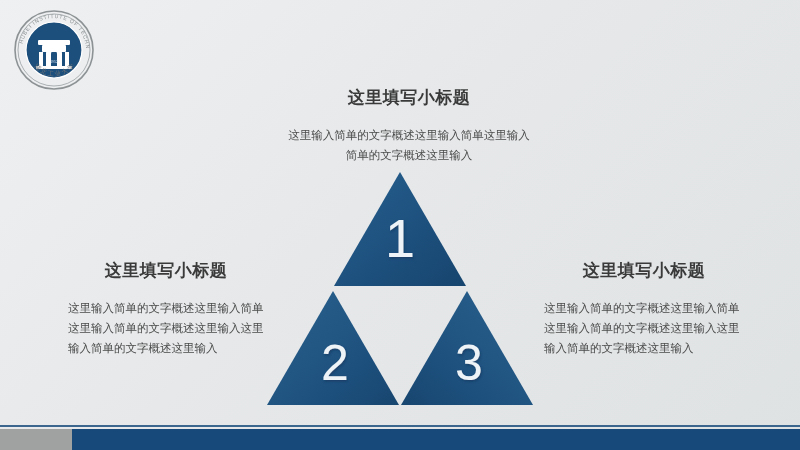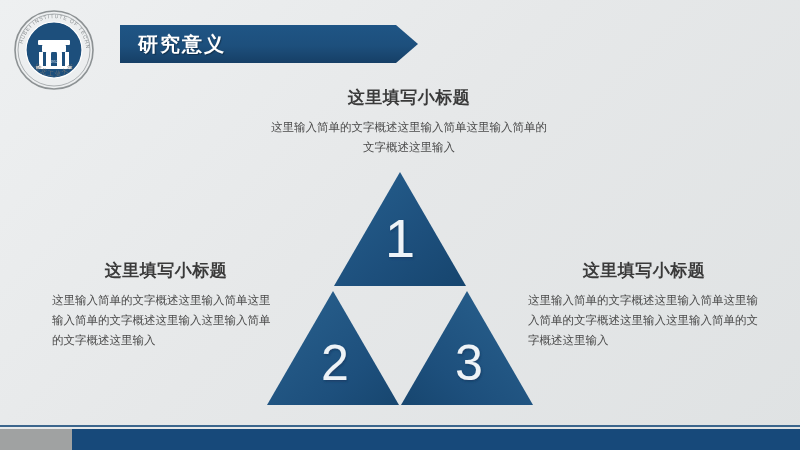--- a/index.html
+++ b/index.html
@@ -58,21 +58,21 @@
     font-weight: bold;
     color: #3a3a3a;
     text-align: center;
     margin: 0 0 8px 0;
     letter-spacing: 0.5px;
   }
   .tb-body {
     font-size: 11.5px;
     color: #4a4a4a;
     line-height: 1.75;
-    margin: 0;
+    margin: 16px;
   }
 
   .block-top {
     position: absolute;
     left: 270px;
     top: 86px;
     width: 278px;
     text-align: center;
   }
   .block-top .tb-body { text-align: center; }
@@ -165,34 +165,20 @@
       </defs>
       <text font-size="5.2" fill="#8d9294" font-family="'Liberation Sans',sans-serif" letter-spacing="0.9">
         <textPath href="#ringTop" startOffset="6%">HUBEI INSTITUTE OF TECHNOLOGY</textPath>
       </text>
       <text font-size="6.5" fill="#6d7275" font-family="'Liberation Sans',sans-serif" letter-spacing="1.4">
         <textPath href="#ringBot" startOffset="22%">湖北工业大学</textPath>
       </text>
     </svg>
   </div>
 
-  <div class="banner">
-    <svg width="298" height="38" viewBox="0 0 298 38" xmlns="http://www.w3.org/2000/svg">
-      <defs>
-        <linearGradient id="bgrad" x1="0" y1="0" x2="0" y2="1">
-          <stop offset="0%" stop-color="#1f5party"></stop>
-          <stop offset="0%" stop-color="#1f5585"></stop>
-          <stop offset="55%" stop-color="#1d4f7c"></stop>
-          <stop offset="100%" stop-color="#163f66"></stop>
-        </linearGradient>
-      </defs>
-      <path d="M0 0 L276 0 L298 19 L276 38 L0 38 Z" fill="url(#bgrad)"></path>
-    </svg>
-    <div class="banner-text">研究意义</div>
-  </div>
 
   <div class="block-top">
     <div class="tb-heading">这里填写小标题</div>
     <div class="tb-body">这里输入简单的文字概述这里输入简单这里输入简单的文字概述这里输入</div>
   </div>
 
   <div class="block-left">
     <div class="tb-heading">这里填写小标题</div>
     <div class="tb-body">这里输入简单的文字概述这里输入简单这里输入简单的文字概述这里输入这里输入简单的文字概述这里输入</div>
   </div>

